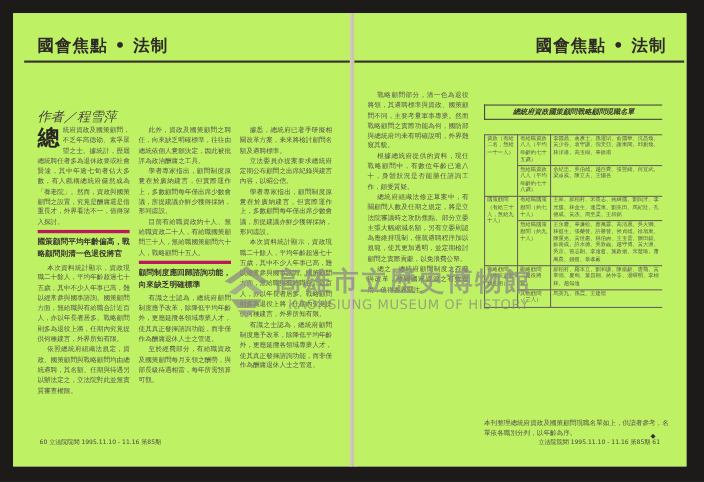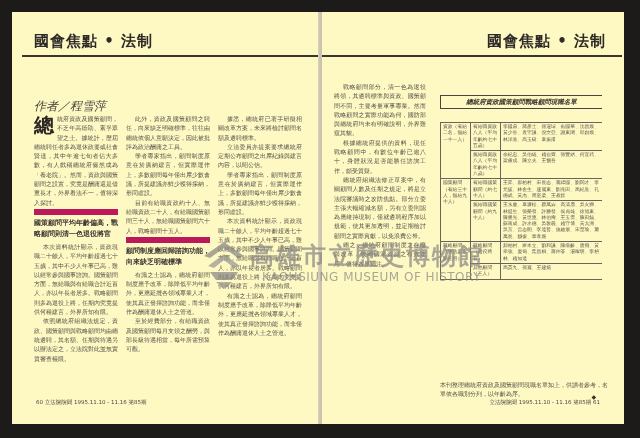--- a/index.html
+++ b/index.html
@@ -1,40 +1,40 @@
 <!DOCTYPE html>
 <html><head>
 <meta charset="utf-8">
 <style>
   * { box-sizing: border-box; margin: 0; padding: 0; }
   html, body { width: 640px; height: 438px; background: #1d1b1a; overflow: hidden; }
   body { position: relative; font-family: "DejaVu Serif", serif; color: #2a2623; }
 
   .spread { position: absolute; left: 12px; top: 12px; width: 612px; height: 412px; background: #ece6d6; }
-  .page { position: absolute; top: 0; height: 412px; background: #fef9c3; overflow: hidden; }
+  .page { position: absolute; top: 0; height: 412px; background: #bef264; overflow: hidden; }
   .page.left { left: 0; width: 308px; }
   .page.right { left: 310px; width: 302px; }
   .gutter { position: absolute; left: 306px; top: 0; width: 6px; height: 412px;
             background: linear-gradient(90deg, #d8d0bd, #c9c0ab 50%, #ddd5c3); }
 
   .section-head { position: absolute; top: 20px; font-family: "DejaVu Sans", sans-serif; font-size: 15px; font-weight: bold; color: #2e2a27; letter-spacing: 1px; }
   .left .section-head { left: 22px; }
   .right .section-head { right: 18px; }
   .rule { position: absolute; top: 43px; height: 2px; background: #3a3430; }
   .left .rule { left: 10px; width: 298px; }
   .right .rule { left: 0; width: 300px; }
 
   .title { position: absolute; left: 22px; top: 50px; font-size: 26px; font-weight: bold; color: #2b2724; letter-spacing: 1px; white-space: nowrap; }
   .title .q { font-size: 15px; font-weight: normal; }
   .byline { position: absolute; left: 22px; top: 86px; font-size: 12px; color: #4a4540; font-style: italic; }
 
   .col { position: absolute; font-size: 6px; line-height: 9.3px; color: #55504a; overflow: hidden; text-align: justify; }
   .col p { text-indent: 1.5em; }
   .dropcap { float: left; font-size: 20px; line-height: 20px; font-weight: bold; margin: 1px 3px 0 0; color: #2b2724; }
-  .subhead { font-size: 7px; font-weight: bold; line-height: 11px; color: #3b3632; border-top: 6px solid #be185d; padding-top: 2px; margin: 2px 0 3px; text-indent: 0 !important; }
+  .subhead { font-size: 7px; font-weight: bold; line-height: 11px; color: #3b3632; border-top: 3px solid #be185d; padding-top: 2px; margin: 2px 0 3px; text-indent: 0 !important; }
 
   .folio { position: absolute; bottom: 18px; font-size: 5.5px; color: #4c4742; font-family: "DejaVu Sans", sans-serif; }
   .left .folio { left: 24px; }
   .right .folio { right: 24px; }
 
   .table-box { position: absolute; left: 118px; top: 83px; width: 162px; height: 14px; border: 1px solid #4a4440; border-right: none; font-size: 6.5px; line-height: 12px; text-align: center; color: #3b3632; font-weight: bold; font-style: italic; }
   table.roster { position: absolute; left: 118px; top: 110px; width: 162px; border-collapse: collapse; font-size: 4.8px; line-height: 6.3px; color: #5a554f; }
   table.roster td { border: 1px solid #6b645c; vertical-align: top; padding: 1px 2px; }
   table.roster td.c1 { width: 30px; }
   table.roster td.c2 { width: 30px; }

